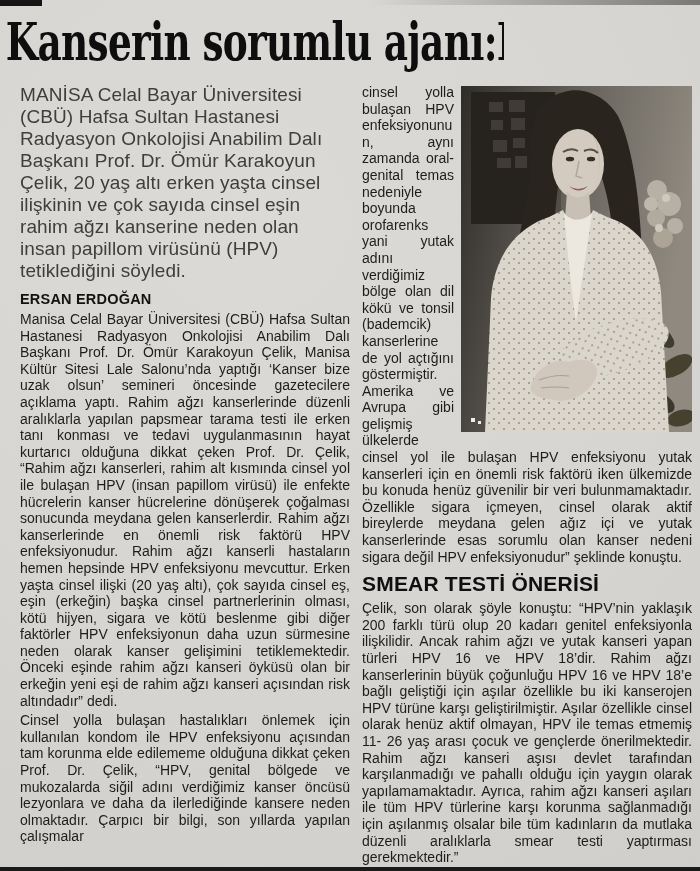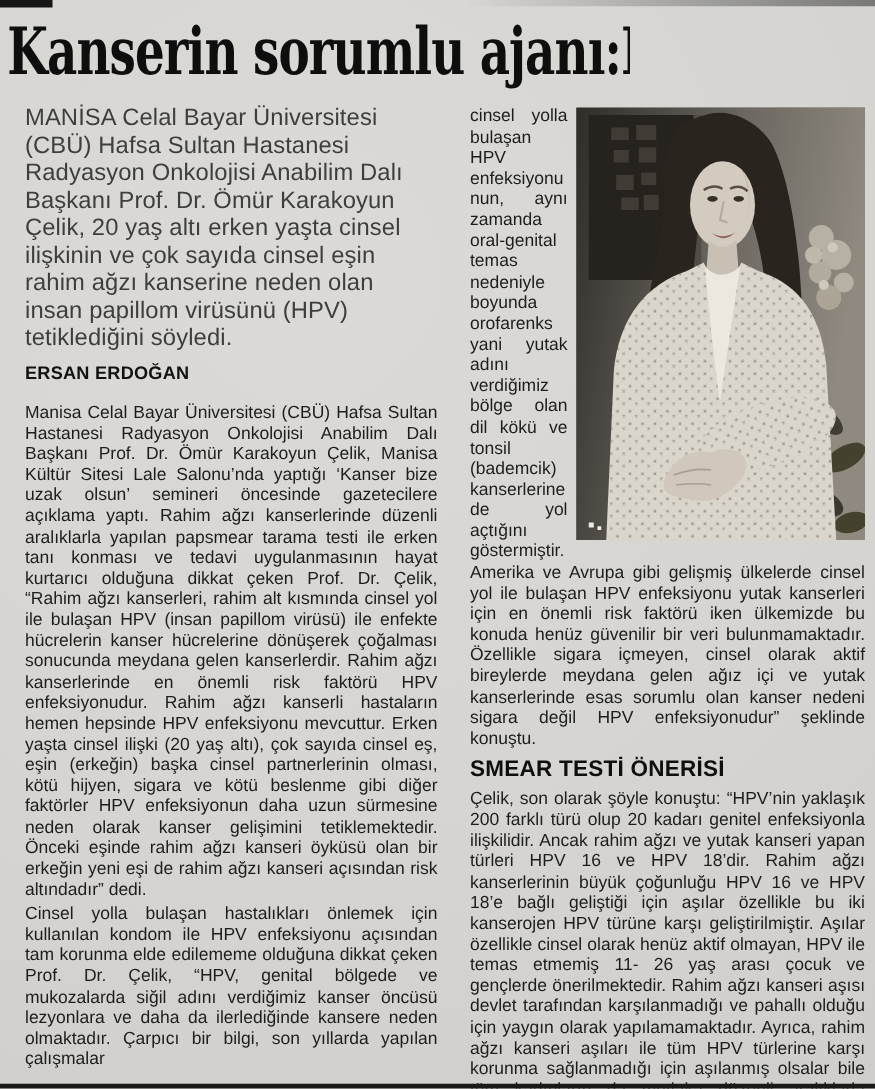--- a/index.html
+++ b/index.html
@@ -13,32 +13,32 @@
   .mark-top-right{position:absolute;top:0;right:0;width:330px;height:5px;
     background:linear-gradient(to right, rgba(30,30,30,0), rgba(45,45,42,.55));}
   .mark-bottom{position:absolute;bottom:0;left:0;width:100%;height:4px;background:#1a1a18;}
 
   .headline{
     margin:0;padding:10px 0 0 8px;height:74px;overflow:hidden;
     font-family:"DejaVu Serif", serif;font-weight:bold;font-size:52px;line-height:64px;
     color:#0e0e0e;white-space:nowrap;letter-spacing:-1px;
     transform:scaleX(.72);transform-origin:left center;
   }
-  .content{position:absolute;top:84px;left:20px;right:8px;bottom:6px;display:flex;gap:14px;}
+  .content{position:absolute;top:84px;left:20px;right:8px;bottom:6px;display:flex;}
   .col-left{width:330px;flex:0 0 330px;}
   .col-right{flex:1;min-width:0;margin-left:12px;}
 
   .lead{
     margin:0 0 9px;font-size:19px;line-height:22px;color:#3e3e3e;
     letter-spacing:.1px;text-align:left;
   }
-  .byline{margin:2px 0 14px;font-size:14.5px;font-weight:bold;color:#121212;letter-spacing:.2px;}
+  .byline{margin:2px 0 4px;font-size:14.5px;font-weight:bold;color:#121212;letter-spacing:.2px;}
   .body-p{margin:0 0 3px;font-size:14px;line-height:16.6px;color:#1d1d1d;
     text-align:justify;overflow-wrap:break-word;hyphens:auto;}
-  .subhead{margin:7px 0 4px;font-size:18px;font-weight:bold;color:#0f0f0f;letter-spacing:.2px;}
+  .subhead{margin:7px 0 4px;font-size:21px;font-weight:bold;color:#0f0f0f;letter-spacing:.2px;}
 
   .photo{
     float:right;width:231px;height:346px;margin:2px 0 9px 7px;
     background:#6b6760;
   }
   .photo svg{display:block;}
 </style>
 </head>
 <body>
 

